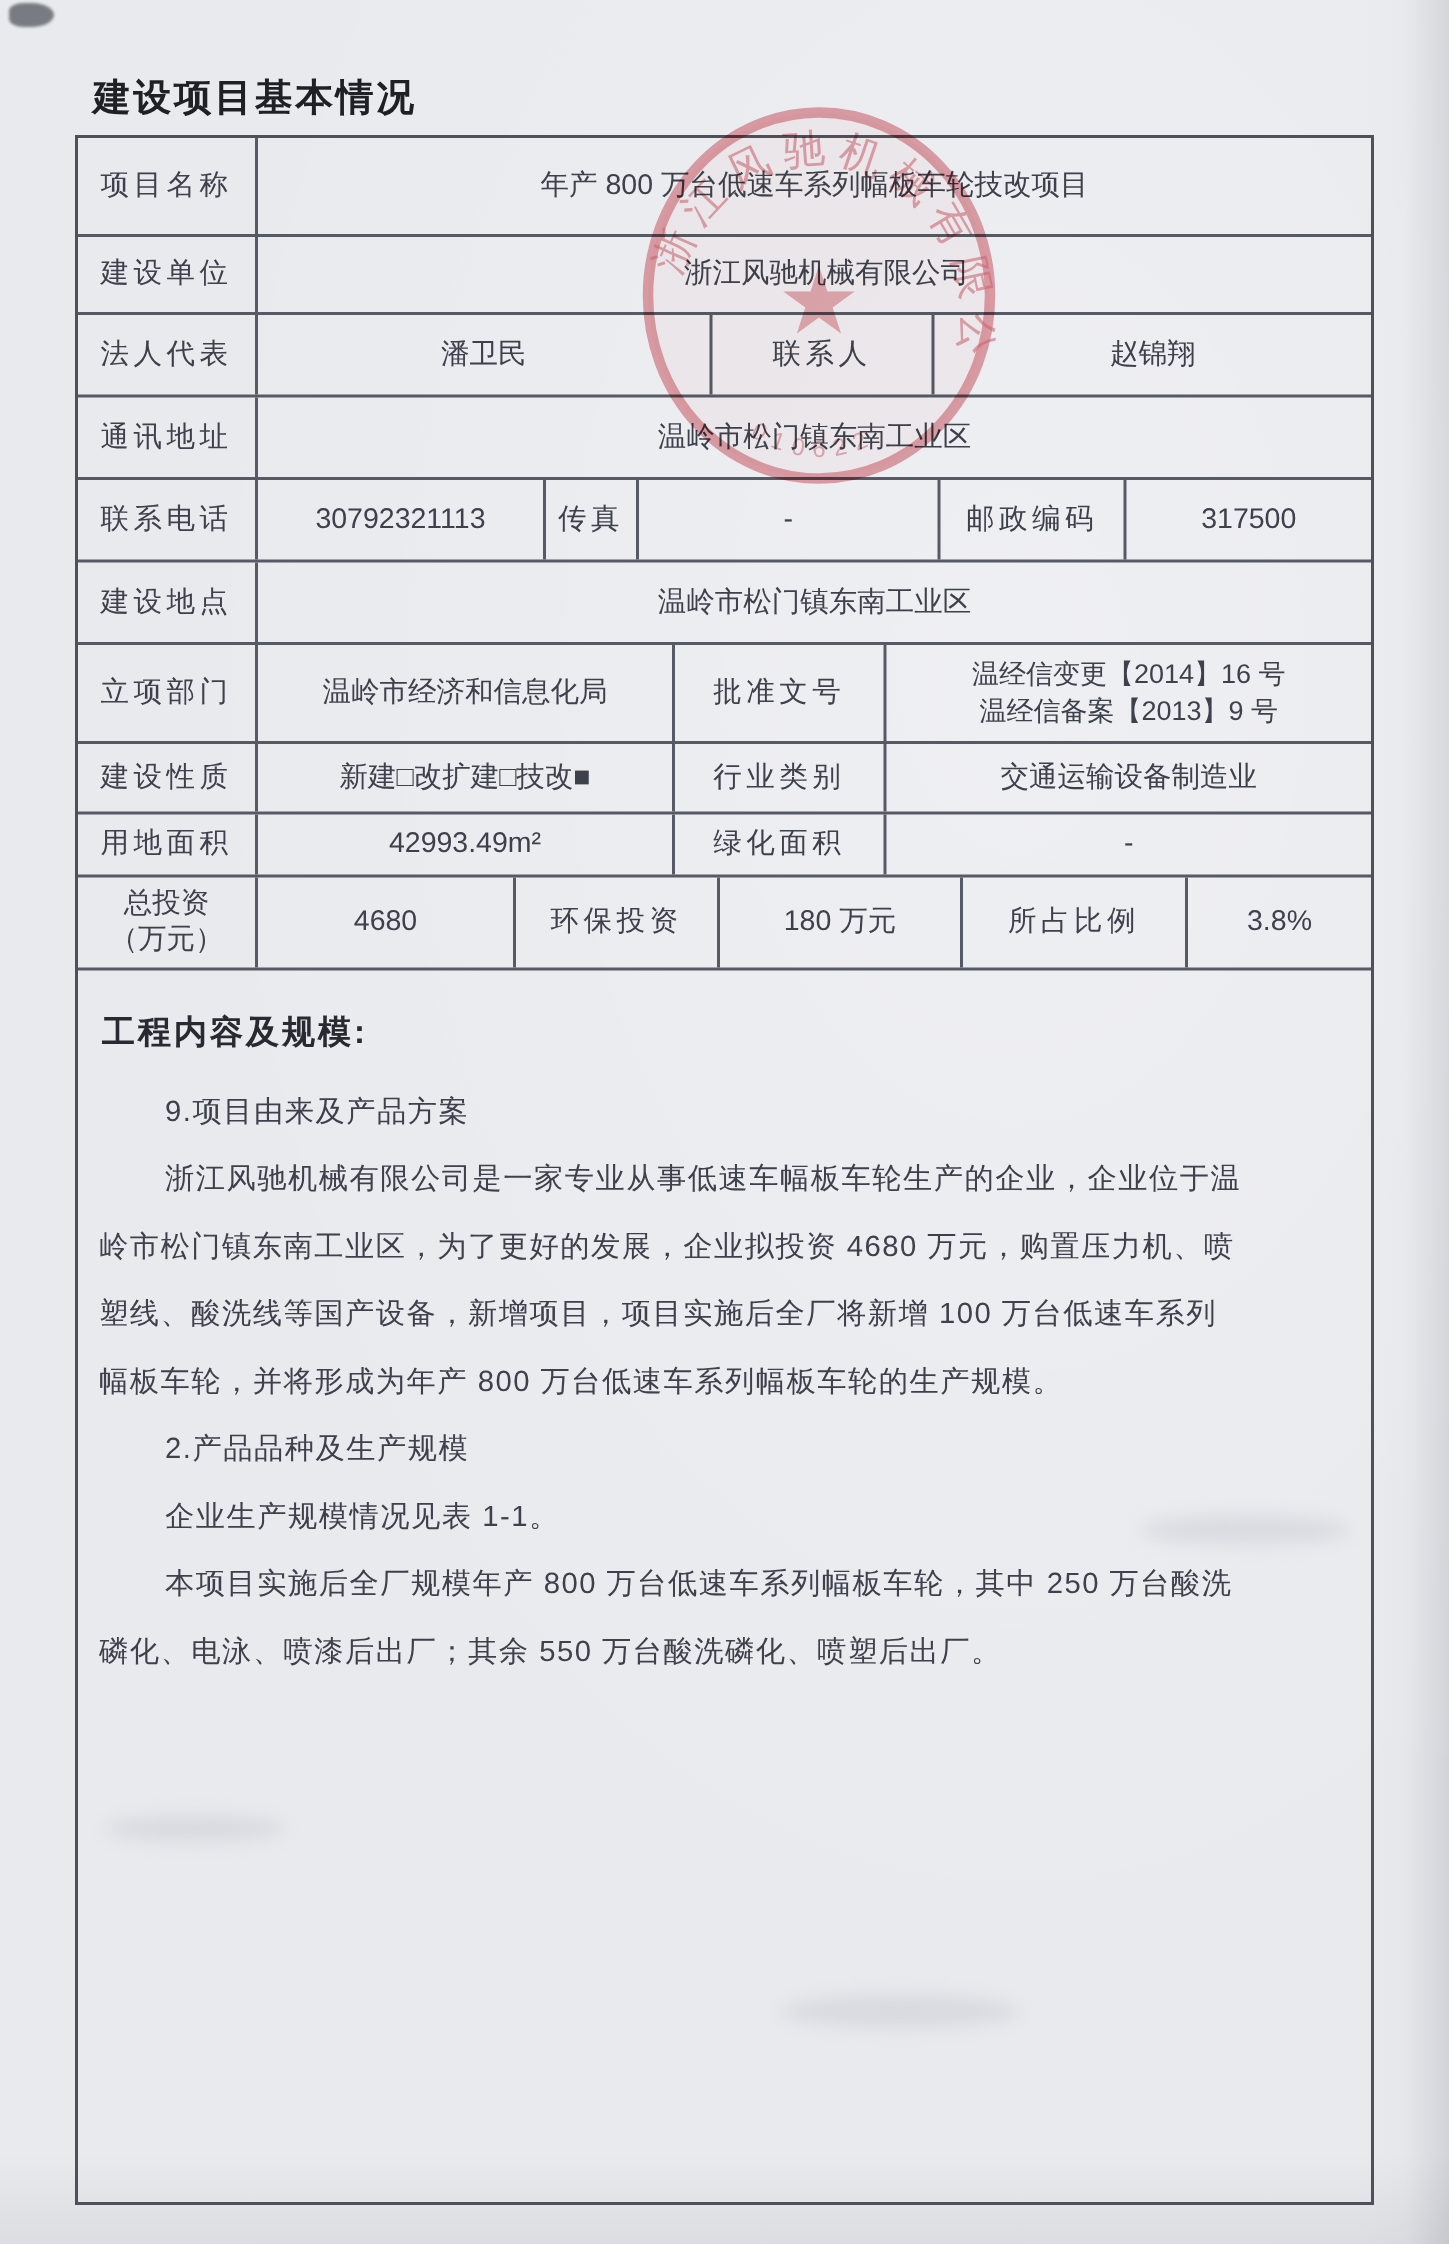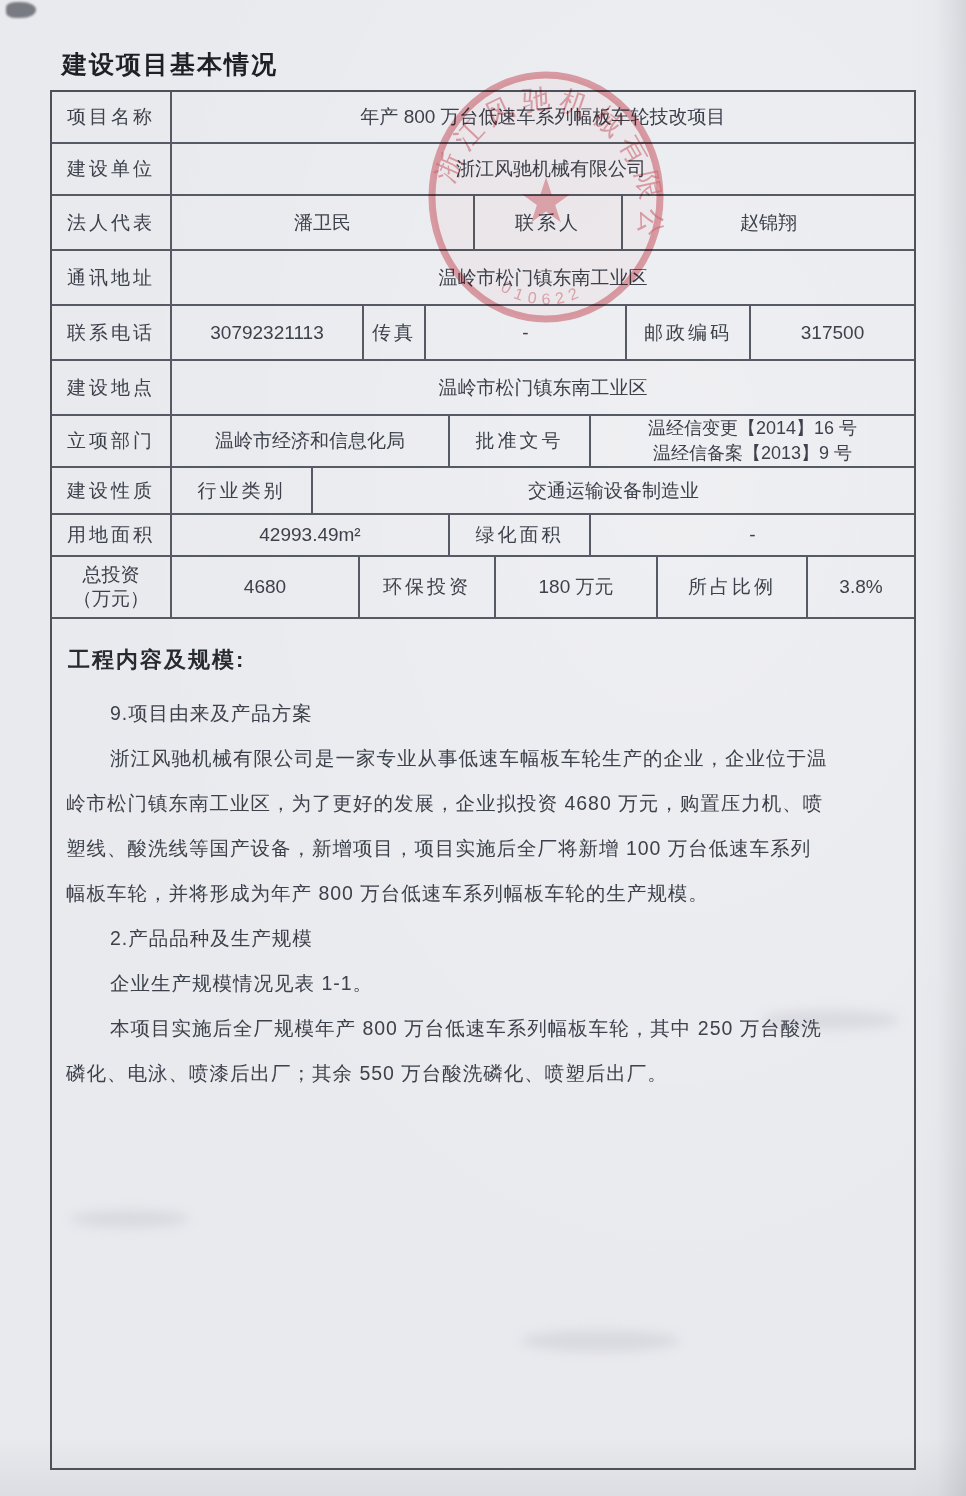--- a/index.html
+++ b/index.html
@@ -31,23 +31,23 @@
     font-size:19px; color:#3d414b; line-height:24px; padding:0 4px; }
   .cell:last-child { border-right:none; }
   .cell.grow { flex:1; }
   .lbl { letter-spacing:3px; }
   .two-line { font-size:18px; line-height:25px; }
 
   .w-label { width:120px; }
   .w303 { width:303px; } .w178 { width:148px; }
   .w192 { width:192px; } .w85 { width:62px; } .w201 { width:201px; } .w124 { width:124px; }
   .w278 { width:278px; } .w141 { width:141px; }
-  .w172 { width:188px; } .w136 { width:136px; } .w146 { width:162px; } .w150 { width:150px; }
+  .w172 { width:172px; } .w136 { width:136px; } .w146 { width:162px; } .w150 { width:150px; }
 
-  .h58 { height:52px;justify-content:center; } .h52 { height:52px;gap:16px; } .h55 { height:55px; }
+  .h58 { height:66px;justify-content:center; } .h52 { height:52px;gap:16px; } .h55 { height:55px; }
   .h47 { height:47px; } .h42 { height:42px; } .h62 { height:62px; }
 
   .section { padding:26px 10px 0 14px; }
   .section-heading { font-size:22px; font-weight:bold; color:#272a30; letter-spacing:2px;
     margin-bottom:16px; padding-left:2px; }
   .para-line { font-size:19.5px; color:#3d414b; line-height:45px; letter-spacing:1px;
     white-space:nowrap; }
   .para-line.indent { padding-left:44px; }
 
   .seal { position:absolute; left:422px; top:66px; pointer-events:none;
@@ -109,20 +109,21 @@
         <div class="cell w278">温岭市经济和信息化局</div>
         <div class="cell w141 lbl">批准文号</div>
         <div class="cell grow two-line">
           <span>温经信变更【2014】16 号</span>
           <span>温经信备案【2013】9 号</span>
         </div>
       </div>
 
       <div class="row h47">
         <div class="cell w-label lbl">建设性质</div>
+        <div class="cell w278">新建□改扩建□技改■</div>
         <div class="cell w141 lbl">行业类别</div>
         <div class="cell grow">交通运输设备制造业</div>
       </div>
 
       <div class="row h42">
         <div class="cell w-label lbl">用地面积</div>
         <div class="cell w278">42993.49m²</div>
         <div class="cell w141 lbl">绿化面积</div>
         <div class="cell grow">-</div>
       </div>

